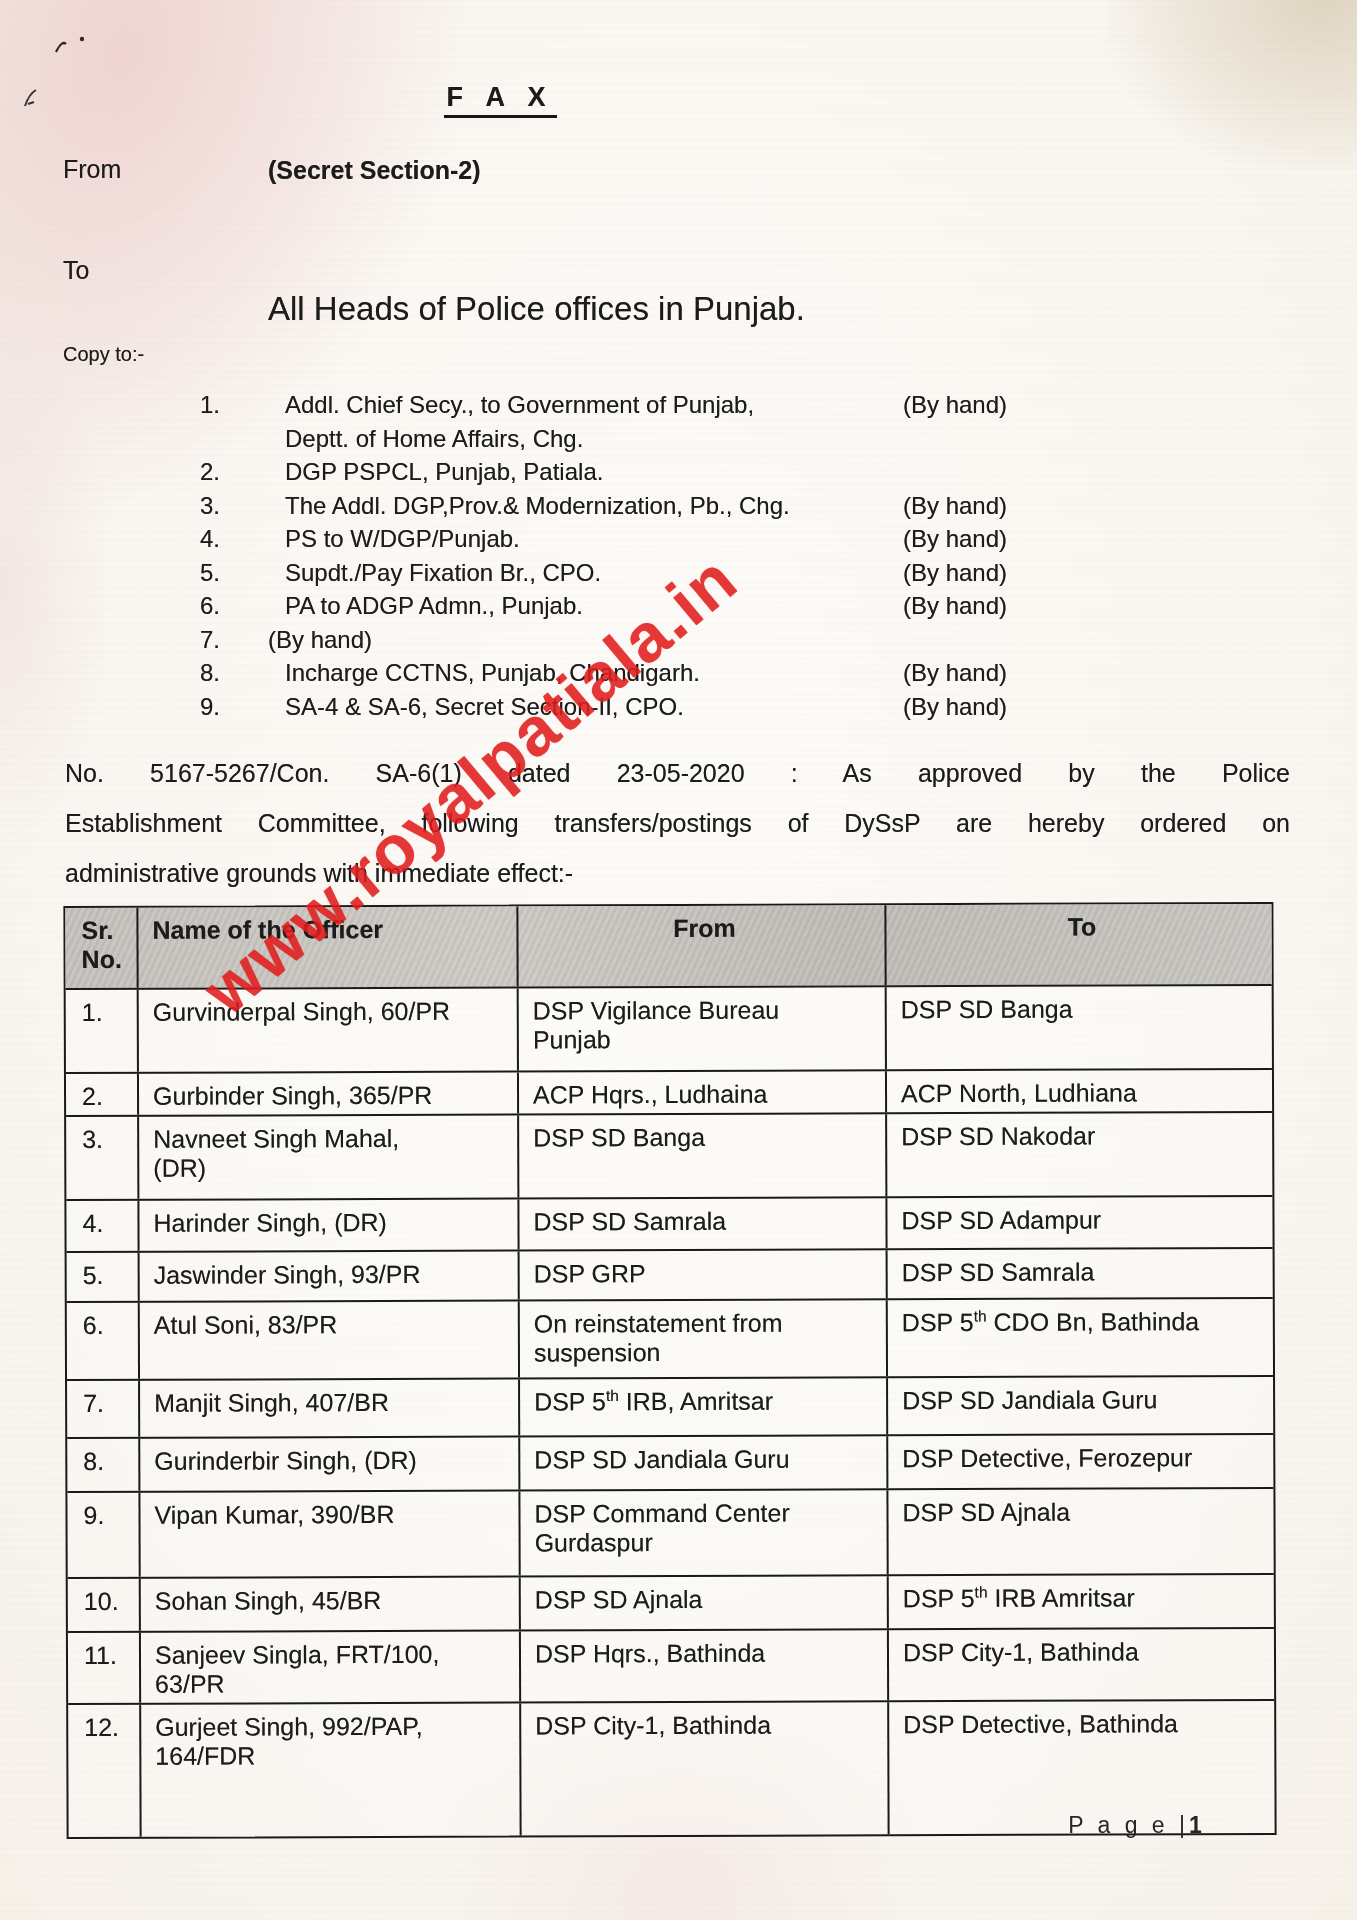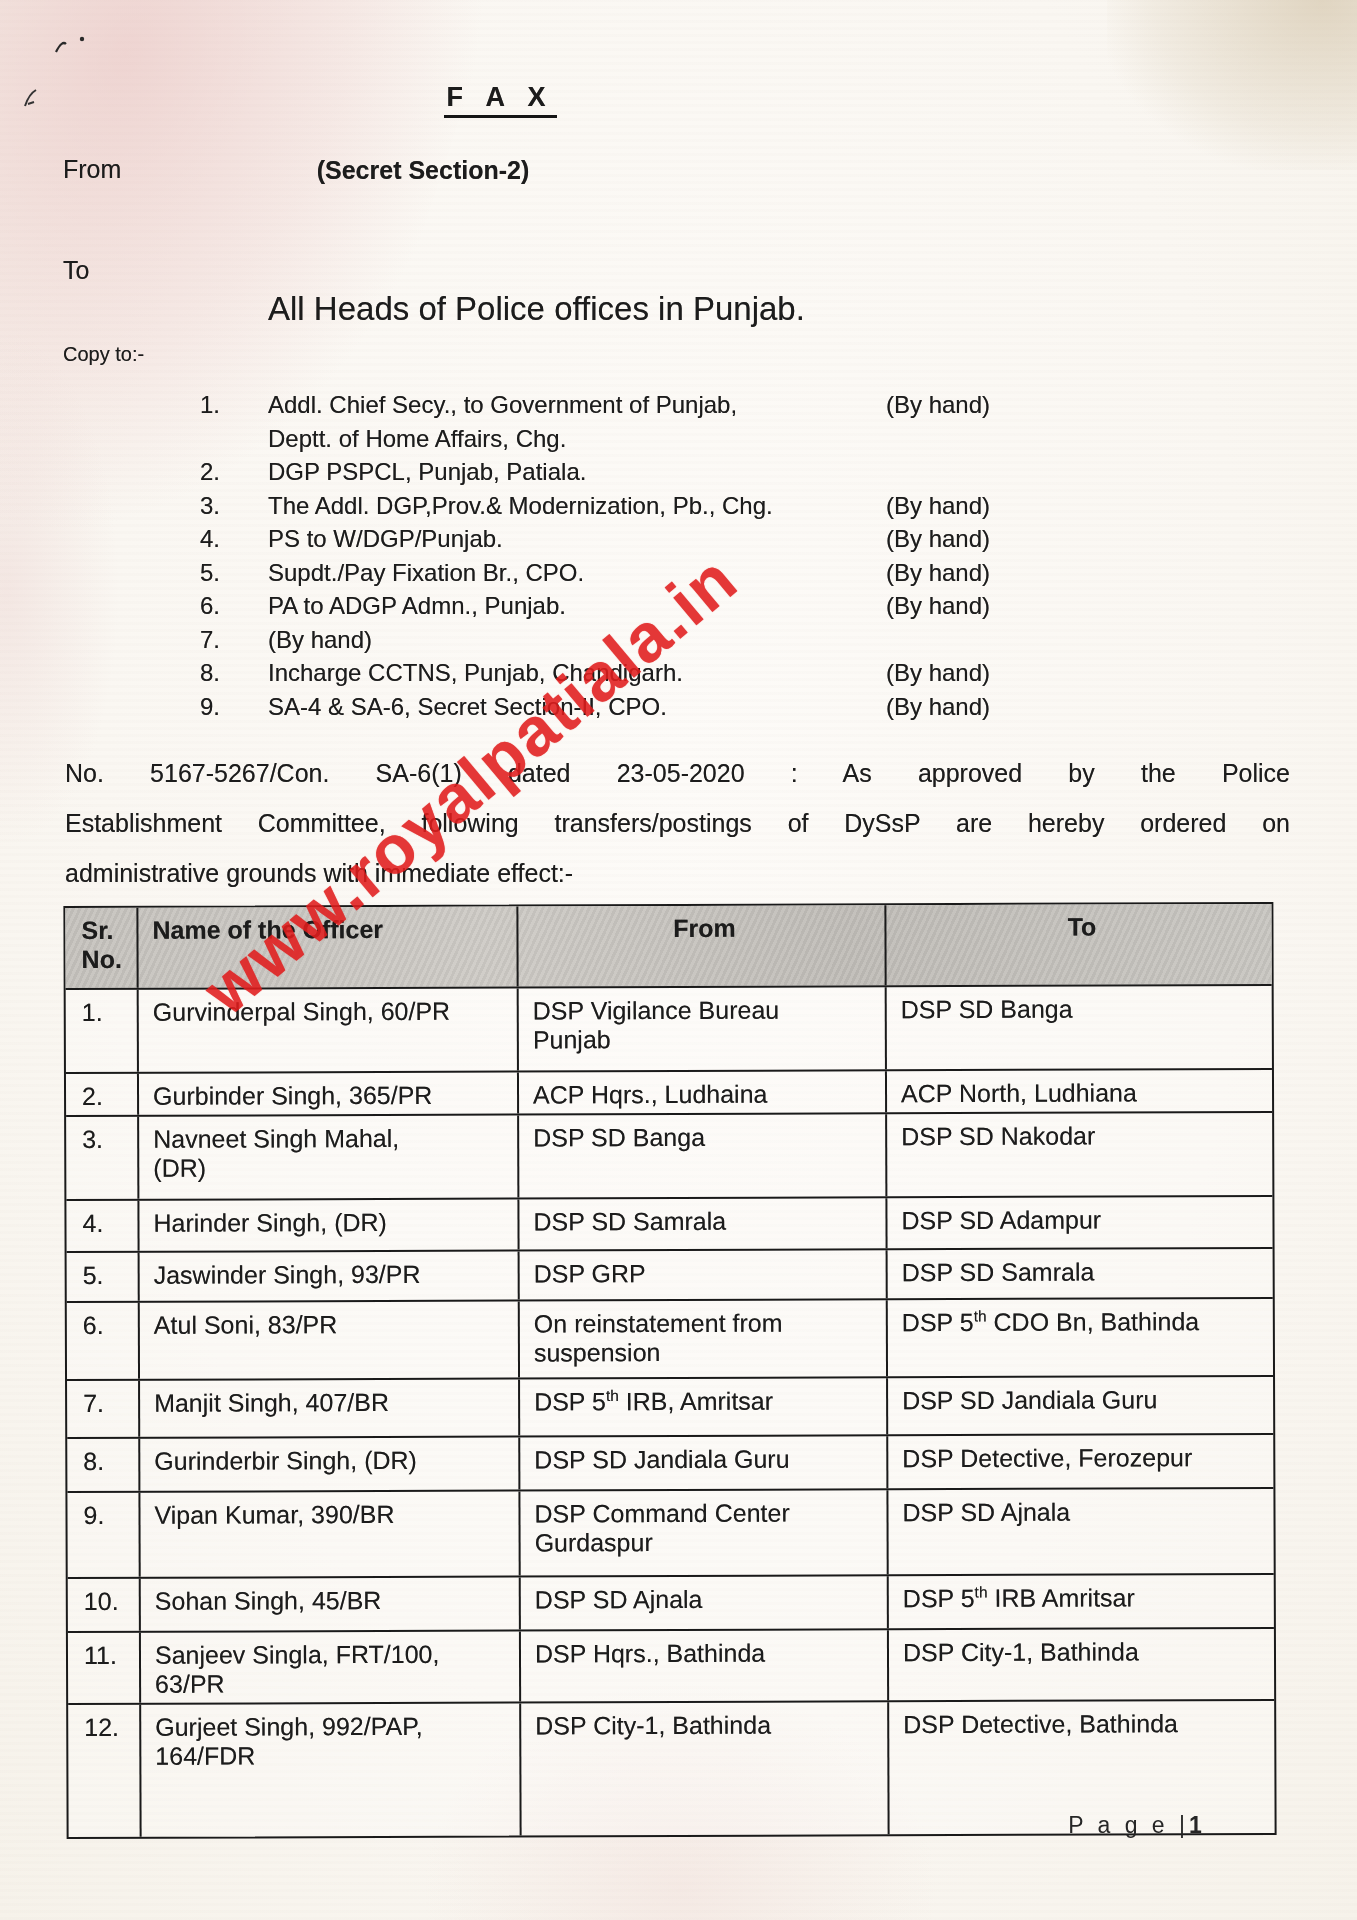--- a/index.html
+++ b/index.html
@@ -31,28 +31,28 @@
 
   
   .fax-title{position:absolute;top:82px;left:0;width:1000px;text-align:center;}
   .fax-title span{font-weight:bold;font-size:27px;letter-spacing:8px;
     border-bottom:3px solid #151515;padding:0 3px 3px 3px;}
   .addr-label{position:absolute;left:63px;font-size:25px;}
   .from-label{top:155px;}
   .to-label{top:256px;}
   .copy-label{position:absolute;left:63px;top:343px;font-size:20px;}
   .from-block{position:absolute;left:268px;top:153px;width:310px;font-size:25px;line-height:34px;}
-  .from-line2{font-weight:bold;text-align:center;}
+  .from-line2{font-weight:bold;}
   .to-value{position:absolute;left:268px;top:290px;font-size:33px;}
 
   
   .copy-list{position:absolute;top:388px;left:200px;width:1100px;font-size:24px;}
   .copy-row{display:flex;align-items:flex-start;line-height:33.5px;}
   .copy-num{width:68px;flex:none;}
-  .copy-text{width:618px;flex:none;white-space:pre-line;}
+  .copy-text{width:618px;flex:none;white-space:pre-line;margin-left:17px;}
   .copy-byhand{width:130px;flex:none;}
 
   
   .order-para{position:absolute;top:748px;left:65px;width:1225px;font-size:25px;line-height:50px;}
   .order-line{text-align:justify;}
   .order-line.spread{text-align-last:justify;}
 
   
   .doc-table{position:absolute;top:904px;left:65px;width:1206px;
     border:2.5px solid #1a1a1a;font-size:25px;transform:rotate(-0.2deg);background:rgba(255,255,255,.25);}

